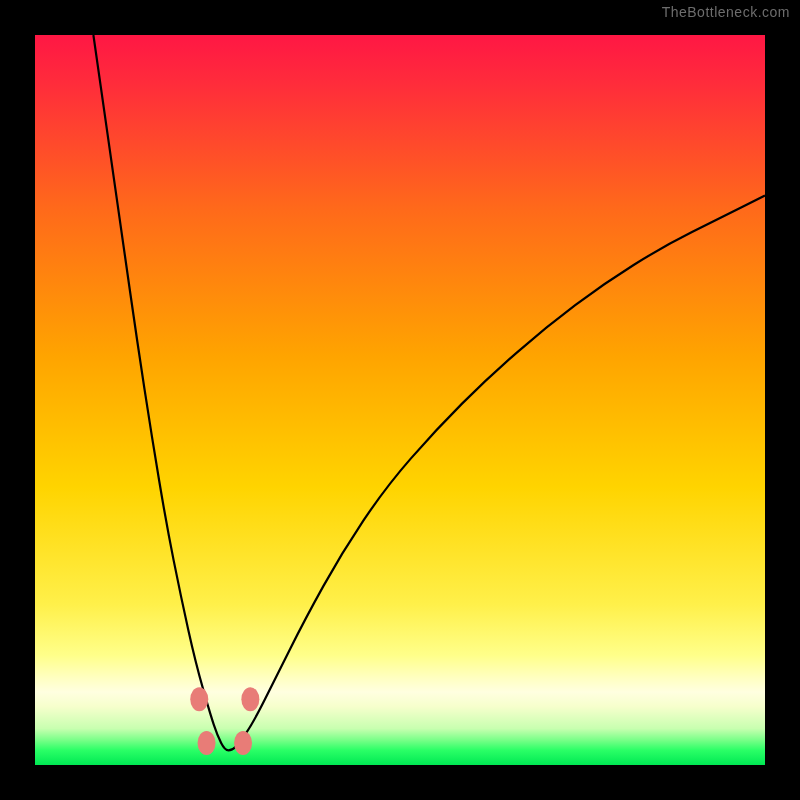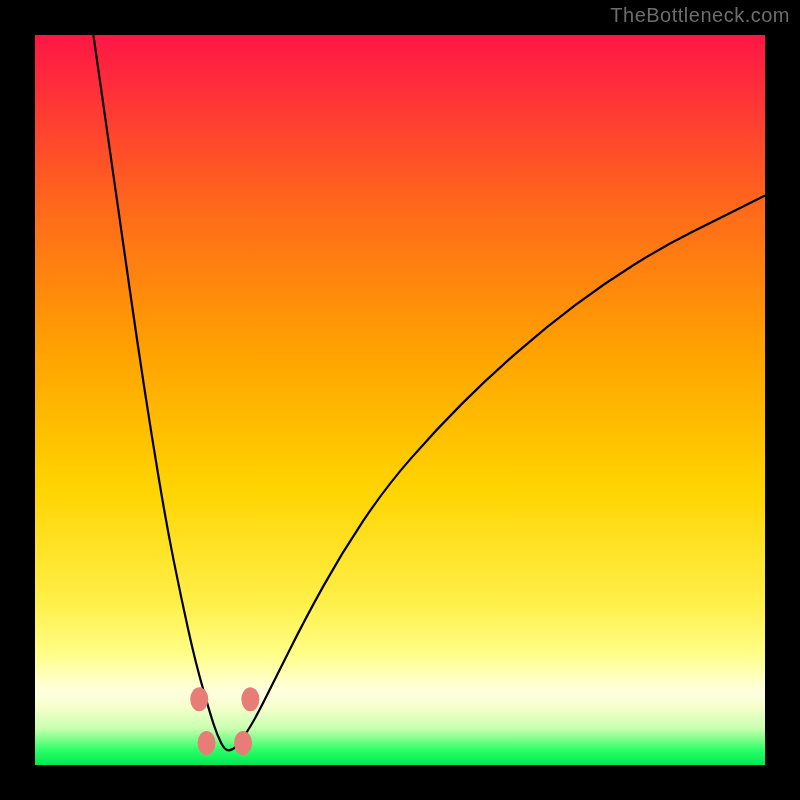--- a/index.html
+++ b/index.html
@@ -15,21 +15,21 @@
     position: absolute;
     left: 0; top: 0;
     width: 800px; height: 800px;
     background: #000;
   }
   .watermark {
     position: absolute;
     top: 4px;
     right: 10px;
     color: #6d6d6d;
-    font-size: 20px;
+    font-size: 14px;
     letter-spacing: 0.5px;
     font-weight: 400;
     z-index: 30;
   }
   .plot-area {
     position: absolute;
     left: 35px;
     top: 35px;
     width: 730px;
     height: 730px;

